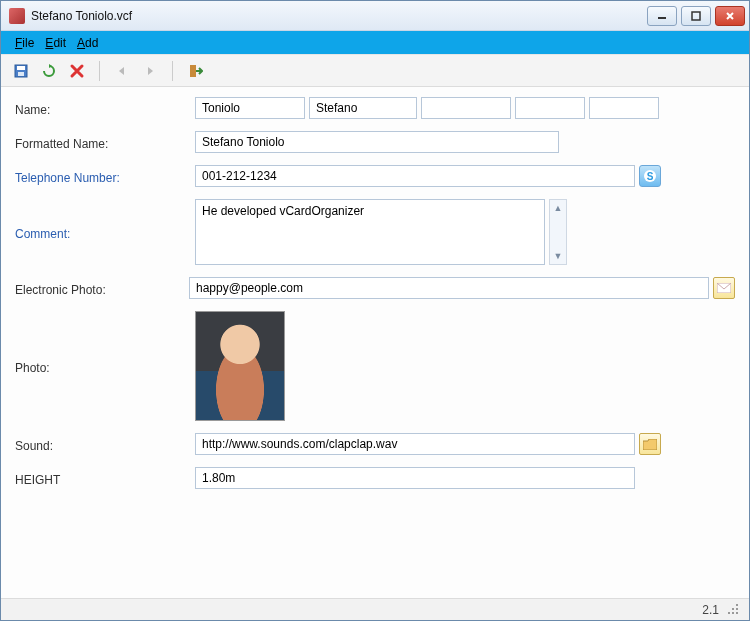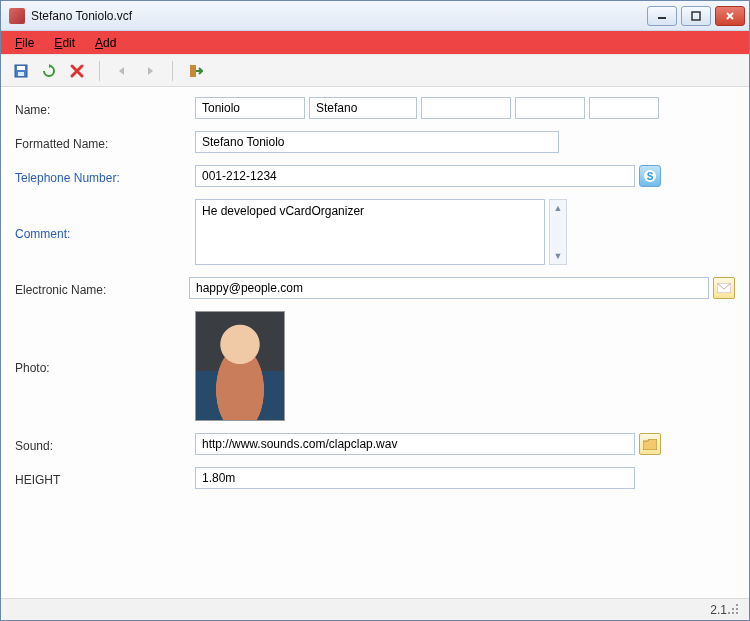--- a/index.html
+++ b/index.html
@@ -44,25 +44,25 @@
     border: 1px solid #8aa3c0;
     border-radius: 3px;
     background: linear-gradient(to bottom, #f6fafe, #d7e4f2);
     display: flex; align-items: center; justify-content: center;
     cursor: pointer;
   }
   .winbtn.close { background: linear-gradient(to bottom,#e87b6f,#d1432e); border-color:#a32; }
   .winbtn.close svg path { stroke:#fff; }
   .menubar {
     height: 24px;
-    background: #ef4444;
+    background: #0ea5e9;
     display: flex;
     align-items: center;
     padding: 0 10px;
-    gap: 12px;
+    gap: 3px;
     border-bottom: 1px solid #e6e6e6;
   }
   .menuitem { cursor: pointer; padding: 2px 4px; }
   .menuitem u { text-decoration: underline; }
   .toolbar {
     height: 32px;
     background: #f4f4f4;
     display: flex;
     align-items: center;
     padding: 0 8px;
@@ -134,20 +134,21 @@
     border: 1px solid #999;
   }
   .statusbar {
     height: 22px;
     background: #f2f2f2;
     border-top: 1px solid #dcdcdc;
     display: flex;
     align-items: center;
     justify-content: flex-end;
     padding: 0 8px;
+    gap: 8px;
     color: #444;
   }
   .grip {
     width: 14px; height: 14px;
     background:
       radial-gradient(circle at 10px 10px, #999 1px, transparent 1.5px),
       radial-gradient(circle at 6px 10px, #999 1px, transparent 1.5px),
       radial-gradient(circle at 10px 6px, #999 1px, transparent 1.5px),
       radial-gradient(circle at 2px 10px, #999 1px, transparent 1.5px),
       radial-gradient(circle at 6px 6px, #999 1px, transparent 1.5px),
@@ -272,21 +273,21 @@
       <div class="fields">
         <textarea style="width: 350px; height: 66px;">He developed vCardOrganizer</textarea>
         <div class="scroll-spinners">
           <div>▲</div>
           <div>▼</div>
         </div>
       </div>
     </div>
 
     <div class="row">
-      <div class="label">Electronic Name:</div>
+      <div class="label">Electronic Photo:</div>
       <div class="fields">
         <input type="text" style="width: 520px;" value="happy@people.com">
         <div class="iconbtn">
           <svg width="14" height="10">
               <rect x="0" y="0" width="14" height="10" fill="#fff" stroke="#caa"></rect>
               <path d="M0 0 L7 6 L14 0" fill="none" stroke="#caa"></path>
             </svg>
         </div>
       </div>
     </div>

